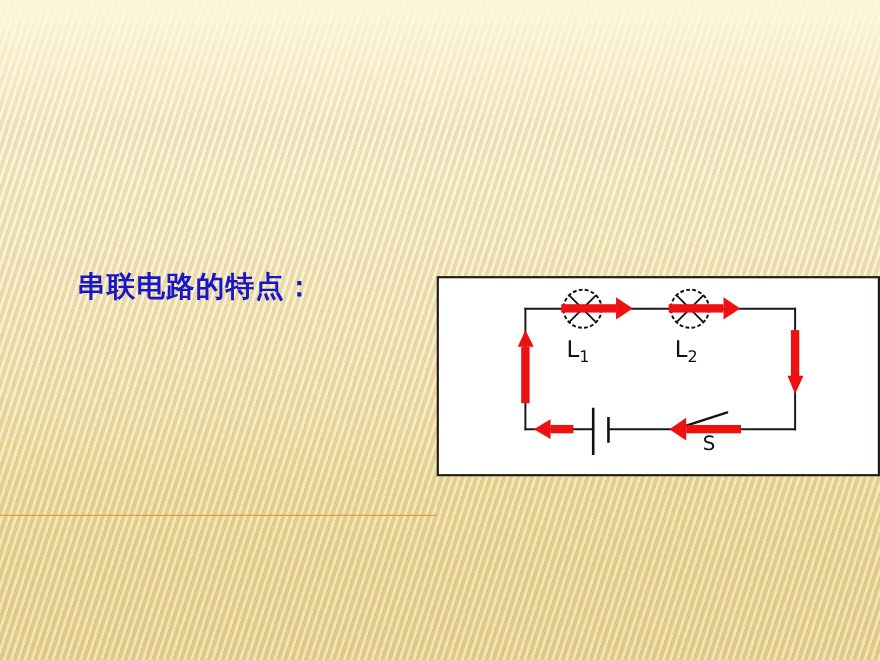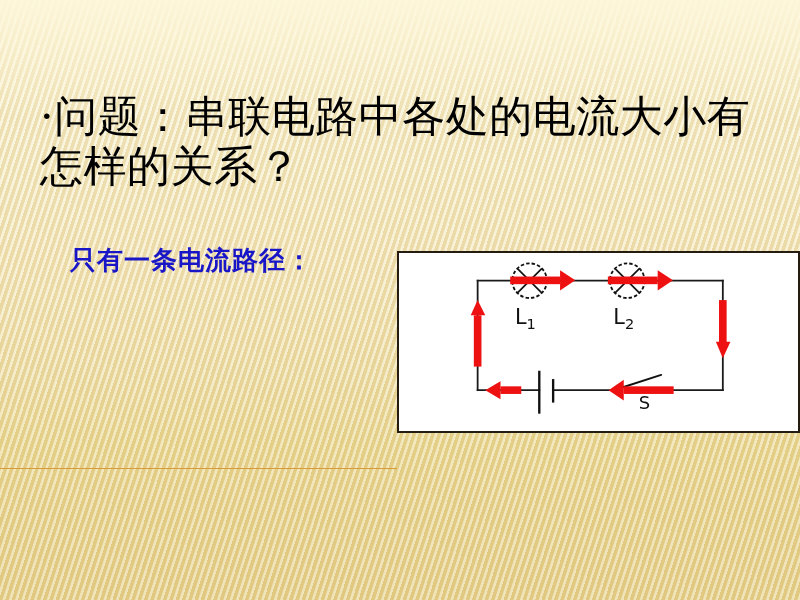--- a/index.html
+++ b/index.html
@@ -117,23 +117,22 @@
     display: block;
     width: 100%;
     height: 100%;
   }
 </style>
 </head>
 <body>
 
 <div id="slide">
 
-  <div class="title">·问题：串联电路中各处的电流大小有怎样的关系？</div>
-
-  <div class="feature-heading">只有一条电流路径：</div>
+
+  <div class="feature-heading">串联电路的特点：</div>
 
 
   <div class="rule"></div>
 
   <div class="circuit-panel">
     <svg viewBox="0 0 403 257" xmlns="http://www.w3.org/2000/svg">
 
       <g stroke="#1a1a1a" stroke-width="2.6" fill="none" stroke-linecap="square">
 
         <line x1="27" y1="40" x2="88" y2="40"></line>

